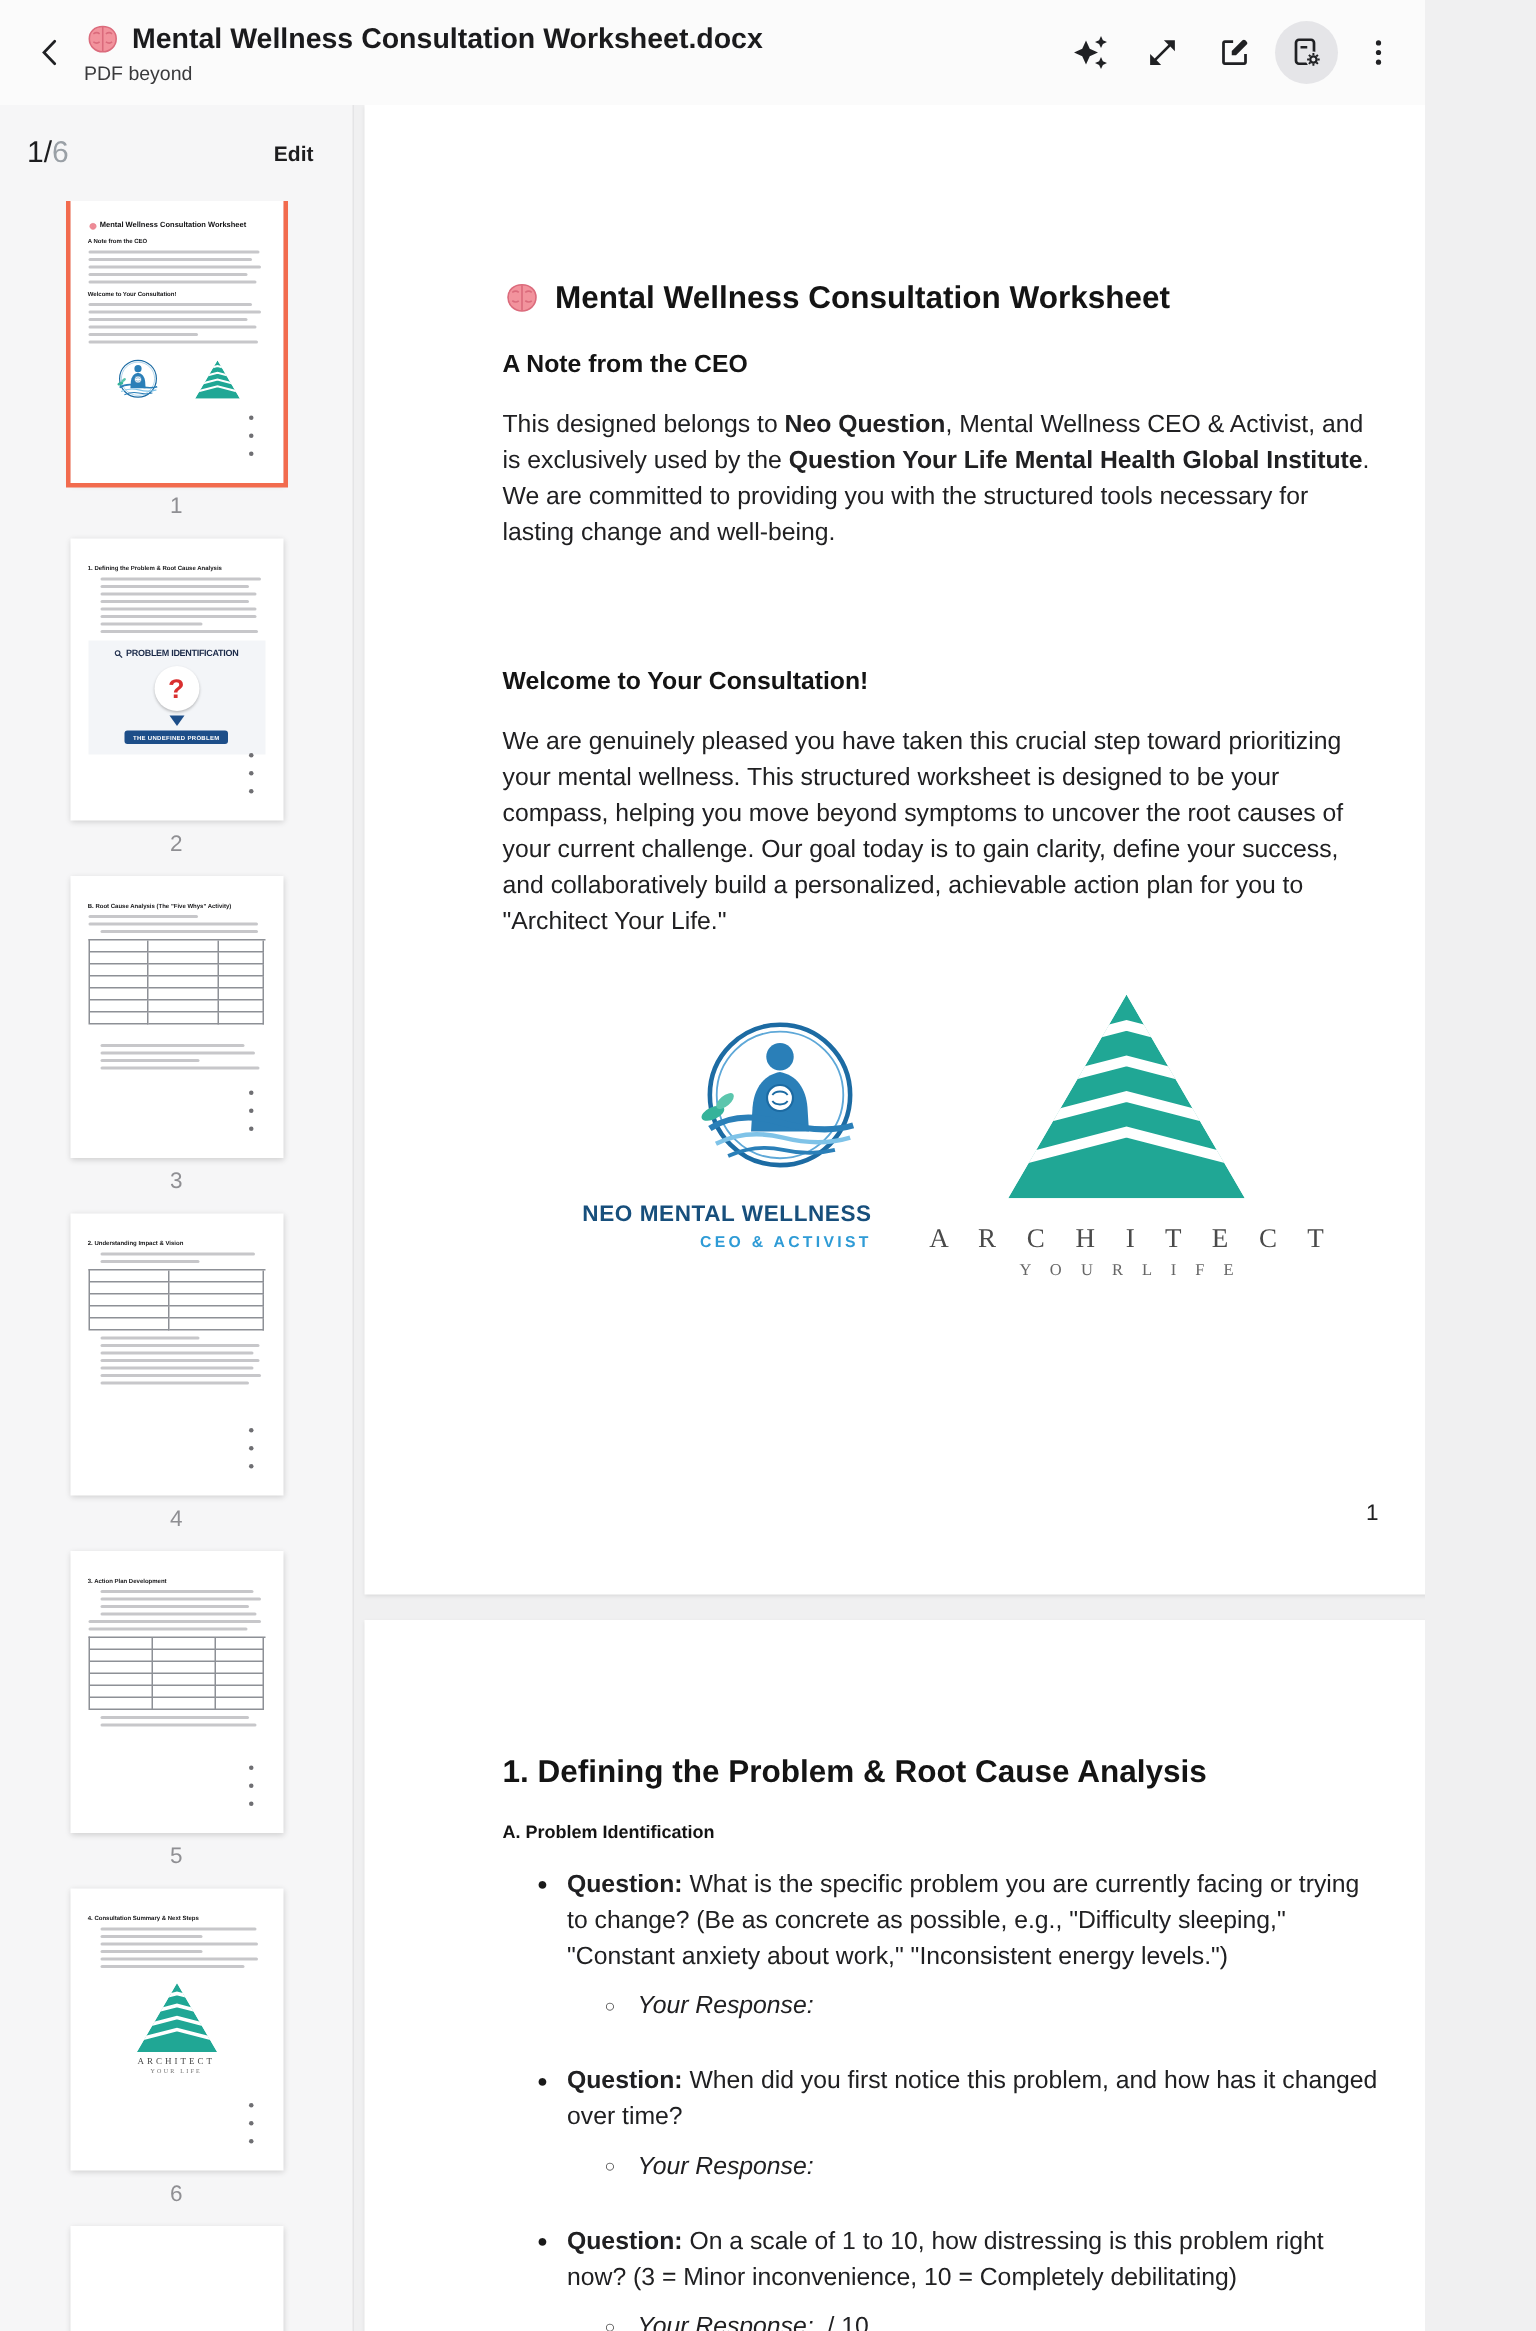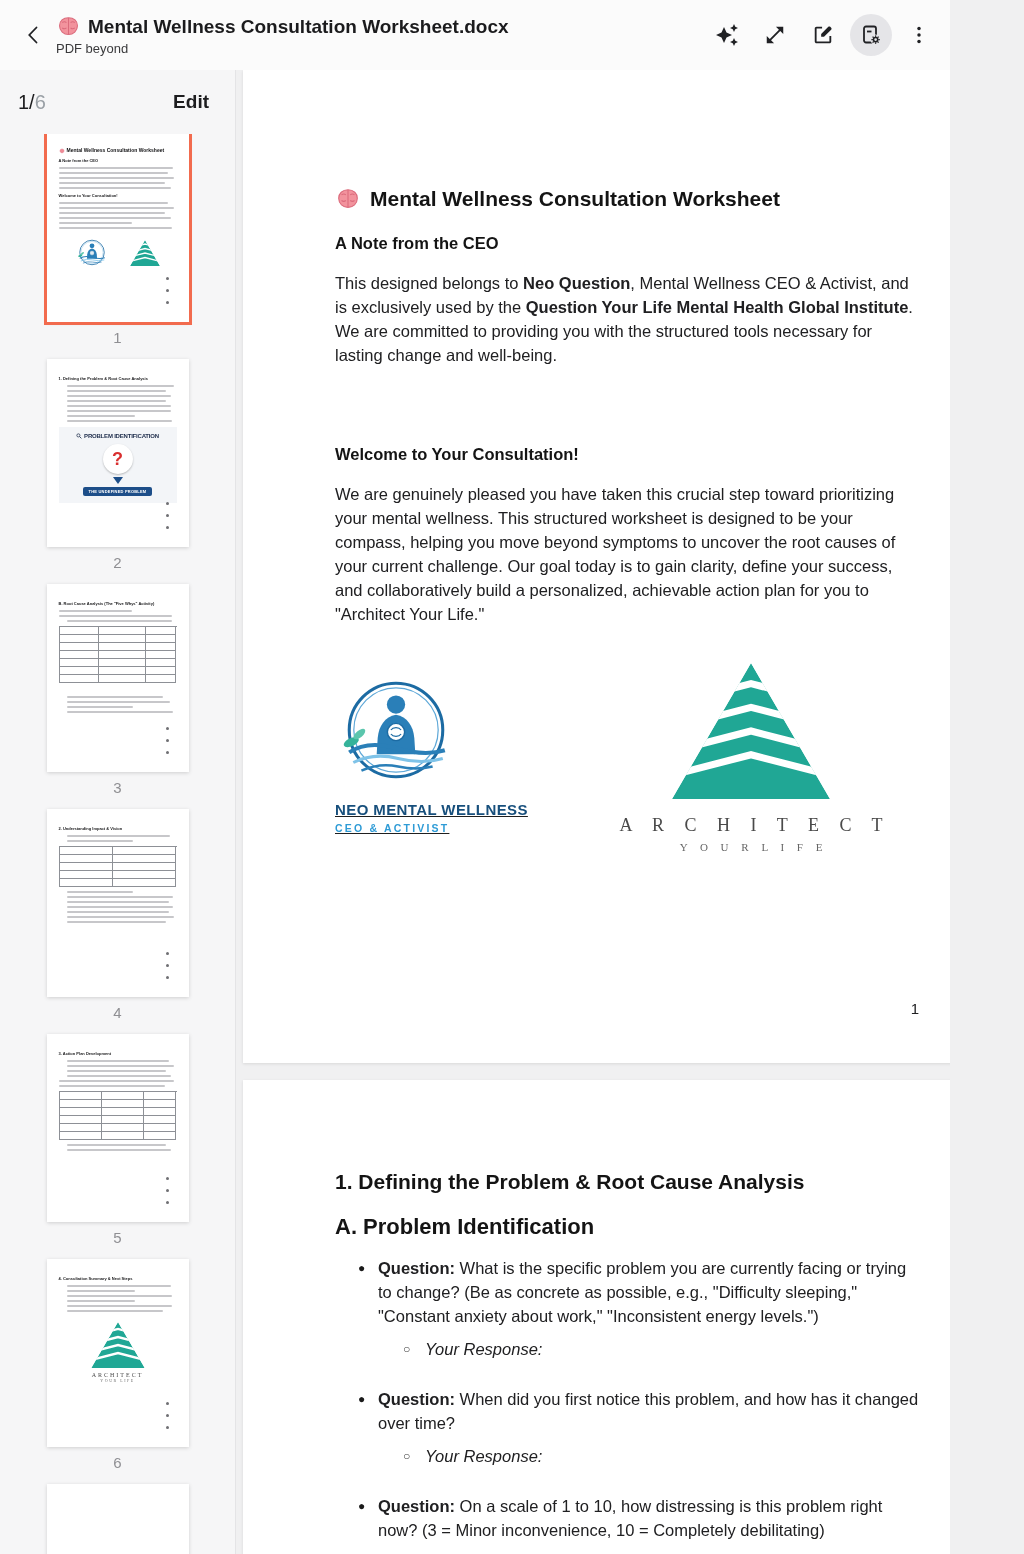--- a/index.html
+++ b/index.html
@@ -17,21 +17,21 @@
   .actions { display:flex; align-items:center; gap:6px; }
   .icon-btn { width:42px; height:42px; border:none; background:none; display:flex; align-items:center; justify-content:center; cursor:pointer; border-radius:50%; }
   .icon-btn.active { background:#e5e5e8; }
 
   
   .content { flex:1; display:flex; min-height:0; }
   .sidebar { width:236px; background:#f6f6f7; border-right:1px solid #e4e4e6; display:flex; flex-direction:column; overflow:hidden; }
   .sidebar-header { height:64px; flex:0 0 auto; display:flex; align-items:center; justify-content:space-between; padding:0 26px 0 18px; }
   .page-indicator { font-size:20px; color:#1d1d1f; }
   .page-indicator .dim { color:#9aa0a6; }
-  .edit-btn { font-size:19px; font-weight:bold; color:#1d1d1f; background:none; border:none; cursor:pointer; }
+  .edit-btn { font-size:14px; font-weight:bold; color:#1d1d1f; background:none; border:none; cursor:pointer; }
 
   .thumbs { flex:1; display:flex; flex-direction:column; align-items:center; overflow:hidden; }
   .thumb-wrap { text-align:center; margin-bottom:12px; }
   .thumb { width:142px; height:188px; background:#fff; box-shadow:0 1px 4px rgba(0,0,0,.16); position:relative; overflow:hidden; cursor:pointer; text-align:left; }
   .thumb.selected { outline:3px solid #f26b4e; outline-offset:0; }
   .thumb-num { margin-top:7px; font-size:15px; color:#8f8f93; line-height:18px; }
   .thumb-pad { padding:13px 12px; }
   .kebab-mini { position:absolute; right:20px; bottom:18px; display:flex; flex-direction:column; gap:9px; cursor:pointer; }
   .kebab-mini i { width:3px; height:3px; border-radius:50%; background:#6f6f73; display:block; }
 
@@ -58,32 +58,32 @@
   .page1 { height:993px; position:relative; padding:116px 88px 0 92px; }
   .page2 { height:484px; margin-top:17px; position:relative; padding:90px 88px 0 92px; overflow:hidden; }
 
   .doc-h1 { font-size:21px; font-weight:bold; color:#141414; display:flex; align-items:center; gap:9px; margin-bottom:22px; }
   .doc-h3 { font-size:16.5px; font-weight:bold; color:#141414; margin-bottom:18px; }
   .doc-p { font-size:16.5px; line-height:24px; color:#202022; max-width:592px; }
   .sp-lg { height:78px; }
   .sp-md { height:37px; }
 
   .logos-row { display:flex; align-items:flex-start; }
-  .logo-neo { width:42%; display:flex; flex-direction:column; align-items:flex-start; padding-top:8px;text-decoration:underline; }
+  .logo-neo { width:42%; display:flex; flex-direction:column; align-items:flex-end; padding-top:8px; }
   .neo-name { font-size:15px; font-weight:bold; color:#174f7c; letter-spacing:.4px; margin-top:8px; }
   .neo-tag { font-size:10.5px; font-weight:bold; color:#2e9bd6; letter-spacing:2.2px; margin-top:4px; }
   .logo-arch { width:58%; display:flex; flex-direction:column; align-items:center; }
   .arch-name { font-family:"Liberation Serif", serif; font-size:18px; letter-spacing:8px; color:#4a4a4a; margin-top:16px; text-indent:8px; }
   .arch-tag { font-family:"Liberation Serif", serif; font-size:11px; letter-spacing:5px; color:#666; margin-top:5px; text-indent:5px; }
 
   .pagenum { position:absolute; right:90px; bottom:46px; font-size:15px; color:#202022; }
   .overlay-ind { position:absolute; right:12px; bottom:6px; font-size:12px; color:#9aa0a6; }
 
   .doc-h2 { font-size:21px; font-weight:bold; color:#141414; margin-bottom:20px; }
-  .doc-h3b { font-size:22px; font-weight:bold; color:#141414; margin-bottom:16px; }
+  .doc-h3b { font-size:12px; font-weight:bold; color:#141414; margin-bottom:16px; }
   .li { display:flex; margin-bottom:26px; }
   .li-marker { width:20px; margin-left:23px; flex:0 0 auto; font-size:12px; line-height:24px; color:#1a1a1a; }
   .li-body { font-size:16.5px; line-height:24px; color:#202022; max-width:545px; }
   .sub { display:flex; margin-top:9px; }
   .sub-marker { width:22px; margin-left:25px; flex:0 0 auto; font-size:12px; line-height:24px; color:#3a3a3a; }
   .resp { font-style:italic; font-size:16.5px; line-height:24px; color:#202022; }
   .resp-suffix { font-size:16.5px; line-height:24px; color:#202022; white-space:pre; }
   b { font-weight:bold; }
   .hidden-defs { position:absolute; width:0; height:0; overflow:hidden; }
 </style>

